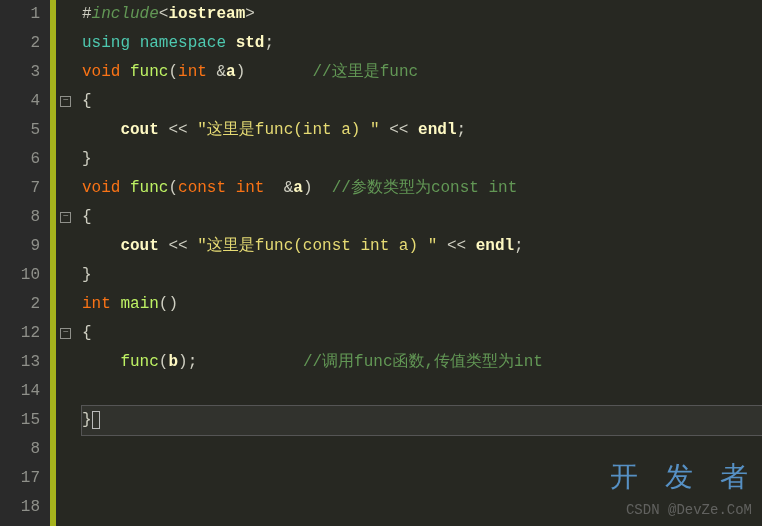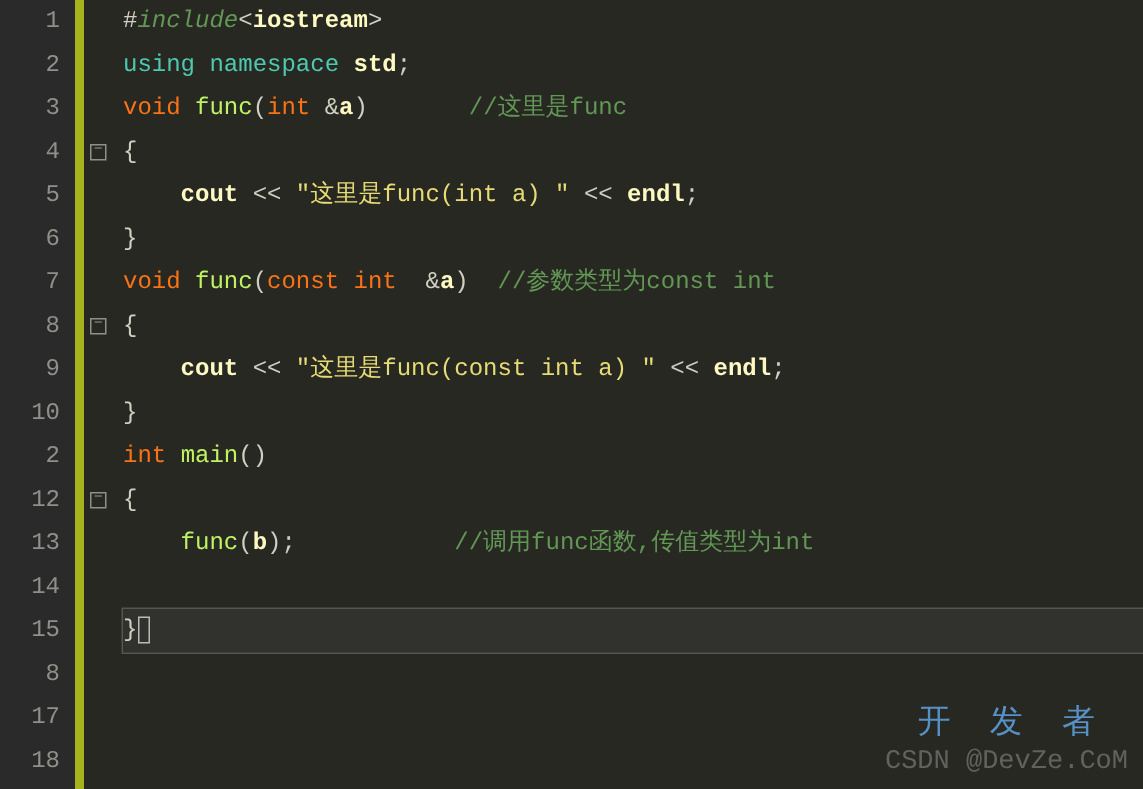--- a/index.html
+++ b/index.html
@@ -79,34 +79,34 @@
     .curline { background: rgba(80,80,80,0.25); outline: 1px solid #555; }
     .caret-box {
       display: inline-block;
       border: 1px solid #bbb;
       width: 8px;
       height: 18px;
       vertical-align: middle;
     }
     .watermark1 {
       position: absolute;
-      right: 22px;
+      right: 4px;
       bottom: 30px;
       color: #5c9cd6;
-      font-size: 22px;
+      font-size: 28px;
       letter-spacing: 10px;
       opacity: 0.9;
-      font-family: Liberation Sans, sans-serif;
+      font-family: Liberation Serif, serif;
     }
     .watermark2 {
       position: absolute;
       right: 10px;
       bottom: 8px;
       color: #888;
-      font-size: 18px;
+      font-size: 14px;
       opacity: 0.6;
     }
   </style>
 </head>
 <body>
 
 <div class="editor">
   <div class="gutter">
     <div class="line-num">1</div>
     <div class="line-num">2</div>

